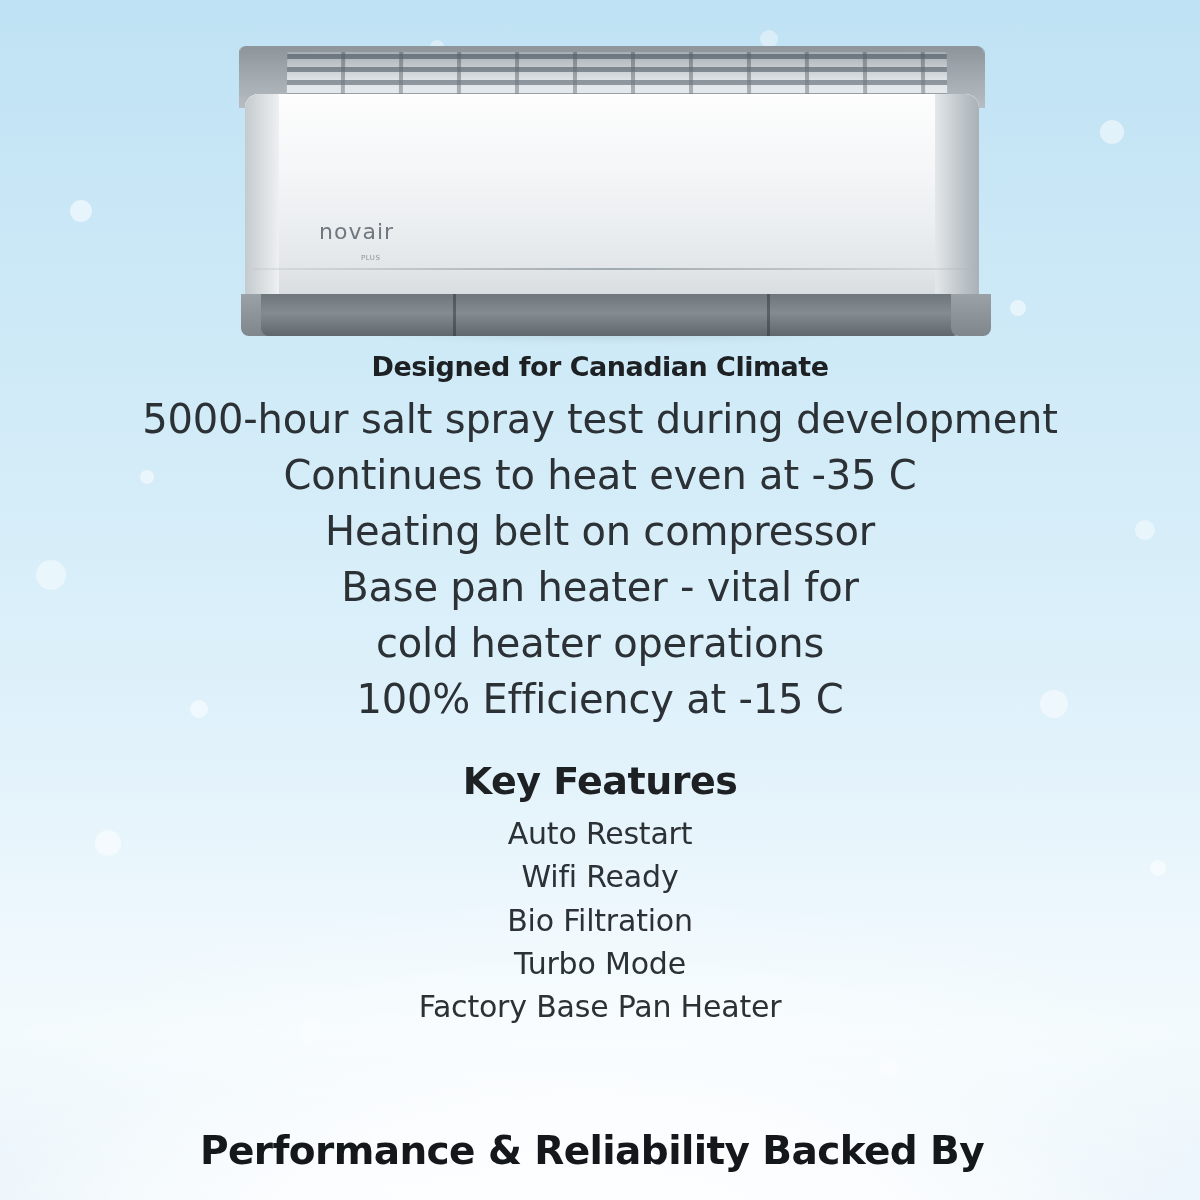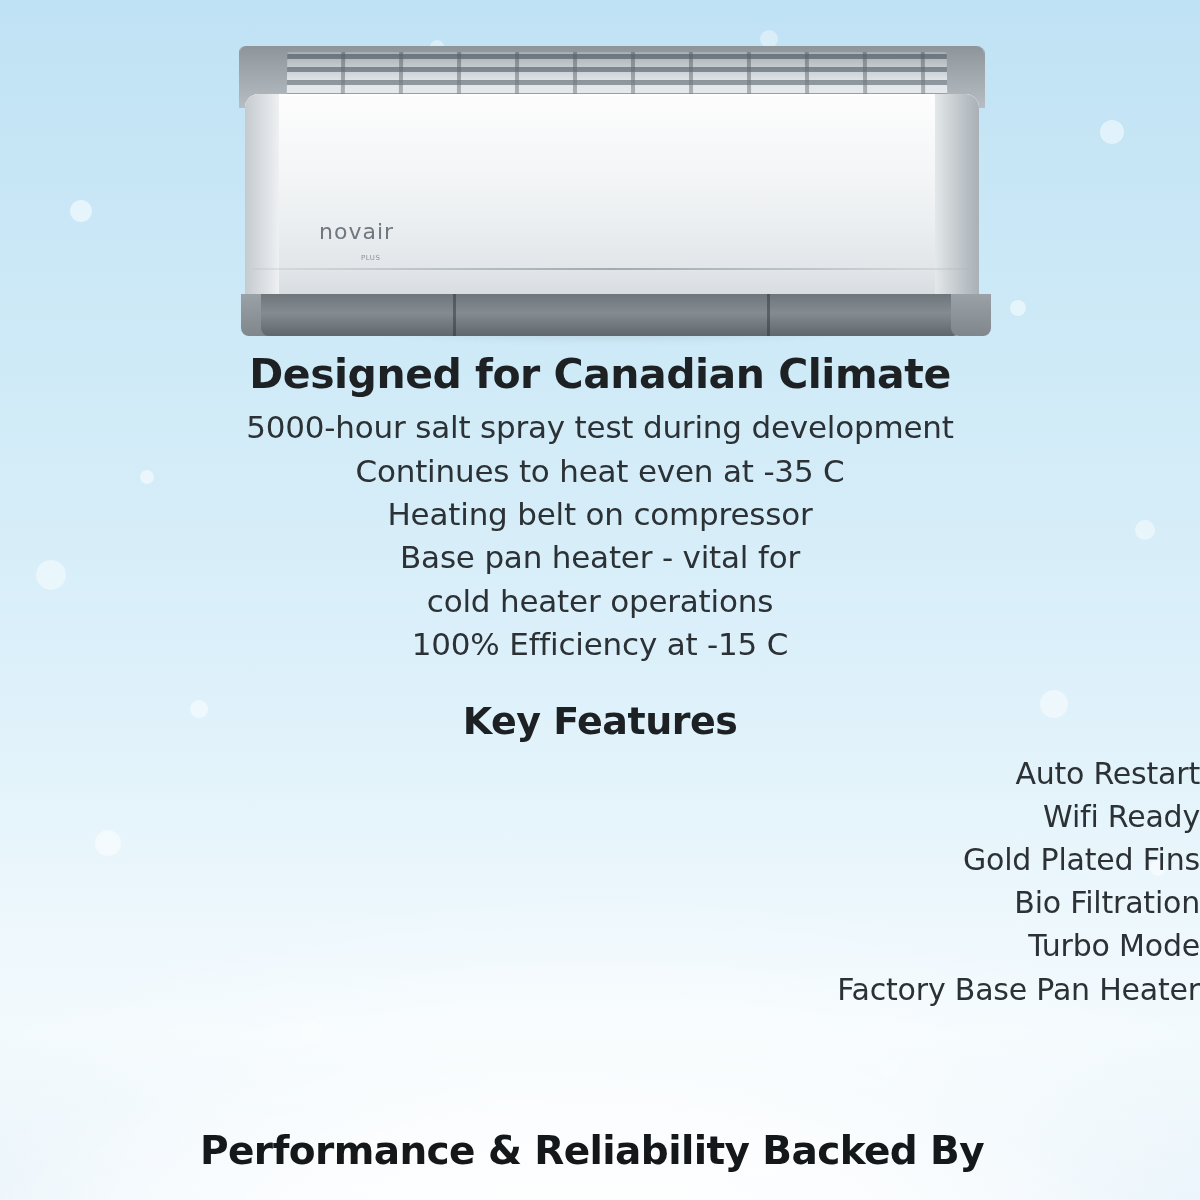--- a/index.html
+++ b/index.html
@@ -222,40 +222,39 @@
     position: absolute;
     left: 0;
     right: 0;
     top: 352px;
     text-align: center;
   }
   .heading {
     font-family: "DejaVu Sans", sans-serif;
     font-weight: bold;
     color: #1d2124;
-    font-size: 41px;
+    font-size: 27px;
     line-height: 1.08;
     letter-spacing: -0.5px;
     margin: 0 0 10px 0;
   }
   .heading.key {
     font-size: 38px;
     margin-top: 34px;
   }
   .line {
     font-family: "DejaVu Sans", sans-serif;
     color: #2b3135;
-    font-size: 31px;
+    font-size: 40px;
     line-height: 1.40;
     letter-spacing: -0.2px;
   }
   .line.feature {
     font-size: 30px;
     line-height: 1.44;
-    text-align: right;
   }
   .footer {
     position: absolute;
     left: 0;
     right: 16px;
     bottom: 26px;
     text-align: center;
     font-family: "DejaVu Sans", sans-serif;
     font-weight: bold;
     color: #14181b;
@@ -322,21 +321,20 @@
     <div class="line">5000-hour salt spray test during development</div>
     <div class="line">Continues to heat even at -35 C</div>
     <div class="line">Heating belt on compressor</div>
     <div class="line">Base pan heater - vital for</div>
     <div class="line">cold heater operations</div>
     <div class="line">100% Efficiency at -15 C</div>
 
     <h2 class="heading key">Key Features</h2>
     <div class="line feature">Auto Restart</div>
     <div class="line feature">Wifi Ready</div>
-    <div class="line feature">Gold Plated Fins</div>
     <div class="line feature">Bio Filtration</div>
     <div class="line feature">Turbo Mode</div>
     <div class="line feature">Factory Base Pan Heater</div>
   </div>
 
   <div class="footer">
     <div>Performance &amp; Reliability Backed By</div>
   </div>
 
 </div>

